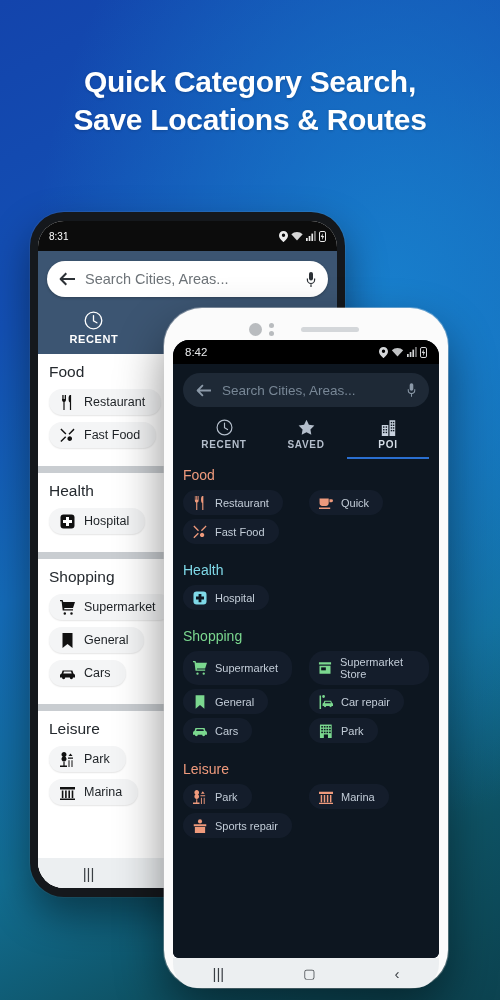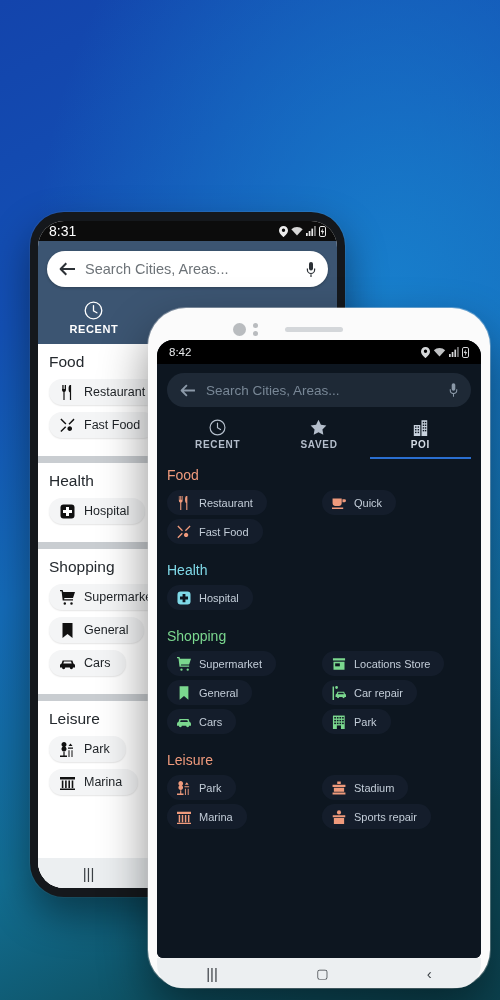--- a/index.html
+++ b/index.html
@@ -44,23 +44,23 @@
     box-shadow: 0 18px 40px rgba(0,0,0,0.42), 0 0 0 1px rgba(255,255,255,0.07);
   }
   #phone-back .screen {
     width: 100%; height: 100%;
     border-radius: 26px;
     overflow: hidden;
     background: #ffffff;
     position: relative;
   }
   .bk-status {
-    height: 20px; background: #0c0c0c; color: #fff;
+    height: 30px; background: #0c0c0c; color: #fff;
     display: flex; align-items: center; justify-content: space-between;
-    padding: 0 11px; font-size: 14px;
+    padding: 0 11px; font-size: 10px;
   }
   .bk-status .si { display: flex; align-items: center; gap: 3px; opacity: .92; }
   .bk-header { background: #3c5572; padding: 10px 9px 0 9px; }
   .bk-searchbar {
     height: 36px; background: #fff; border-radius: 19px;
     display: flex; align-items: center; gap: 9px; padding: 0 12px;
     box-shadow: 0 1px 3px rgba(0,0,0,0.25);
   }
   .bk-searchbar .ph { flex: 1; color: #6d7378; font-size: 14.5px; }
   .bk-tabs { display: flex; padding-top: 10px; }
@@ -82,22 +82,22 @@
   }
   .bk-chip .ic { width: 16px; height: 16px; display: flex; align-items: center; justify-content: center; color: #111; }
   .bk-nav {
     position: absolute; bottom: 0; left: 0; right: 0; height: 30px;
     background: #eceff1; display: flex; align-items: center; justify-content: space-around;
     color: #3a3f44; font-size: 15px;
   }
 
   
   #phone-front {
-    left: 148px; top: 308px;
-    width: 342px; height: 680px;
+    left: 164px; top: 308px;
+    width: 284px; height: 680px;
     background: #fbfbfb;
     border-radius: 38px;
     padding: 10px 9px 0 9px;
     box-shadow: 0 22px 48px rgba(0,0,0,0.45), 0 0 0 1px rgba(255,255,255,0.35);
   }
   #phone-front .bezel-top {
     height: 22px; display: flex; align-items: center; gap: 7px;
     padding-left: 76px;
   }
   .cam { width: 13px; height: 13px; border-radius: 50%; background: #b9bcbf; }
@@ -147,20 +147,22 @@
     color: #3a3f44; font-size: 15px;
   }
   svg { display: block; }
 </style>
 </head>
 <body>
 
 <div id="stage">
 
   <div class="headline">
+    <div>Quick Category Search,</div>
+    <div>Save Locations &amp; Routes</div>
   </div>
 
   <div class="phone" id="phone-back">
     <div class="screen">
 
       <div class="bk-status">
         <span>8:31</span>
         <span class="si">
           <svg width="9" height="11" viewBox="0 0 9 11">
               <path d="M4.5 0C2 0 0 2 0 4.4 0 7.6 4.5 11 4.5 11S9 7.6 9 4.4C9 2 7 0 4.5 0zm0 6a1.7 1.7 0 110-3.4 1.7 1.7 0 010 3.4z" fill="#fff"></path>
@@ -449,21 +451,21 @@
                 </span>
               <span>Supermarket</span>
             </span>
             <span class="fr-chip">
               <span class="ic" style="color:#7bd88f">
                   <svg width="14" height="14" viewBox="0 0 15 15">
                     <path d="M1 1.4h13v2.4H1zM1.6 5h11.8v8.6H1.6zM3.4 6.8h5v3.2h-5z" fill="currentColor"></path>
                     <rect x="3.4" y="6.8" width="5" height="3.2" fill="#0d1620"></rect>
                   </svg>
                 </span>
-              <span>Locations Store</span>
+              <span>Supermarket Store</span>
             </span>
             <span class="fr-chip">
               <span class="ic" style="color:#7bd88f">
                   <svg width="14" height="14" viewBox="0 0 15 15">
                     <path d="M2.8 0.4h9.4V14.6l-4.7-3.8-4.7 3.8z" fill="currentColor"></path>
                   </svg>
                 </span>
               <span>General</span>
             </span>
             <span class="fr-chip">
@@ -515,28 +517,20 @@
               <span class="ic" style="color:#ef9a7c">
                   <svg width="14" height="14" viewBox="0 0 15 15">
                     <path d="M4 0C2.6 0 1.5 1.2 1.5 2.6c0 1 .5 1.8 1.3 2.2-.8.4-1.3 1.2-1.3 2.2C1.5 8.4 2.6 9.6 4 9.6s2.5-1.2 2.5-2.6c0-1-.5-1.8-1.3-2.2.8-.4 1.3-1.2 1.3-2.2C6.5 1.2 5.4 0 4 0zM3.4 10v5h1.2v-5zM10.5 1.4L8.5 4h4zM8 5.6v1.2h5V5.6zM8.5 8.2V15h1V8.2zM11.5 8.2V15h1V8.2zM0 13.4V15h7v-1.6z" fill="currentColor"></path>
                   </svg>
                 </span>
               <span>Park</span>
             </span>
             <span class="fr-chip">
               <span class="ic" style="color:#ef9a7c">
                   <svg width="14" height="14" viewBox="0 0 15 15">
-                    <path d="M5.6 0.6h3.8v2.6H5.6zM0.6 4h13.8v2.4H0.6zM2 7.2h11v4.4H2zM0.6 12.4h13.8v2H0.6z" fill="currentColor"></path>
-                  </svg>
-                </span>
-              <span>Stadium</span>
-            </span>
-            <span class="fr-chip">
-              <span class="ic" style="color:#ef9a7c">
-                  <svg width="14" height="14" viewBox="0 0 15 15">
                     <path d="M0 2h15v2.4H0zM1.8 5.4h1.6V13H1.8zM5.1 5.4h1.6V13H5.1zM8.4 5.4H10V13H8.4zM11.7 5.4h1.6V13h-1.6zM0 13.6h15V15H0z" fill="currentColor"></path>
                   </svg>
                 </span>
               <span>Marina</span>
             </span>
             <span class="fr-chip">
               <span class="ic" style="color:#ef9a7c">
                   <svg width="14" height="14" viewBox="0 0 15 15">
                     <circle cx="7.5" cy="2.6" r="2.2" fill="currentColor"></circle>
                     <path d="M0.8 5.6h13.4v2.2H0.8zM2 8.6h11V15H2z" fill="currentColor"></path>

